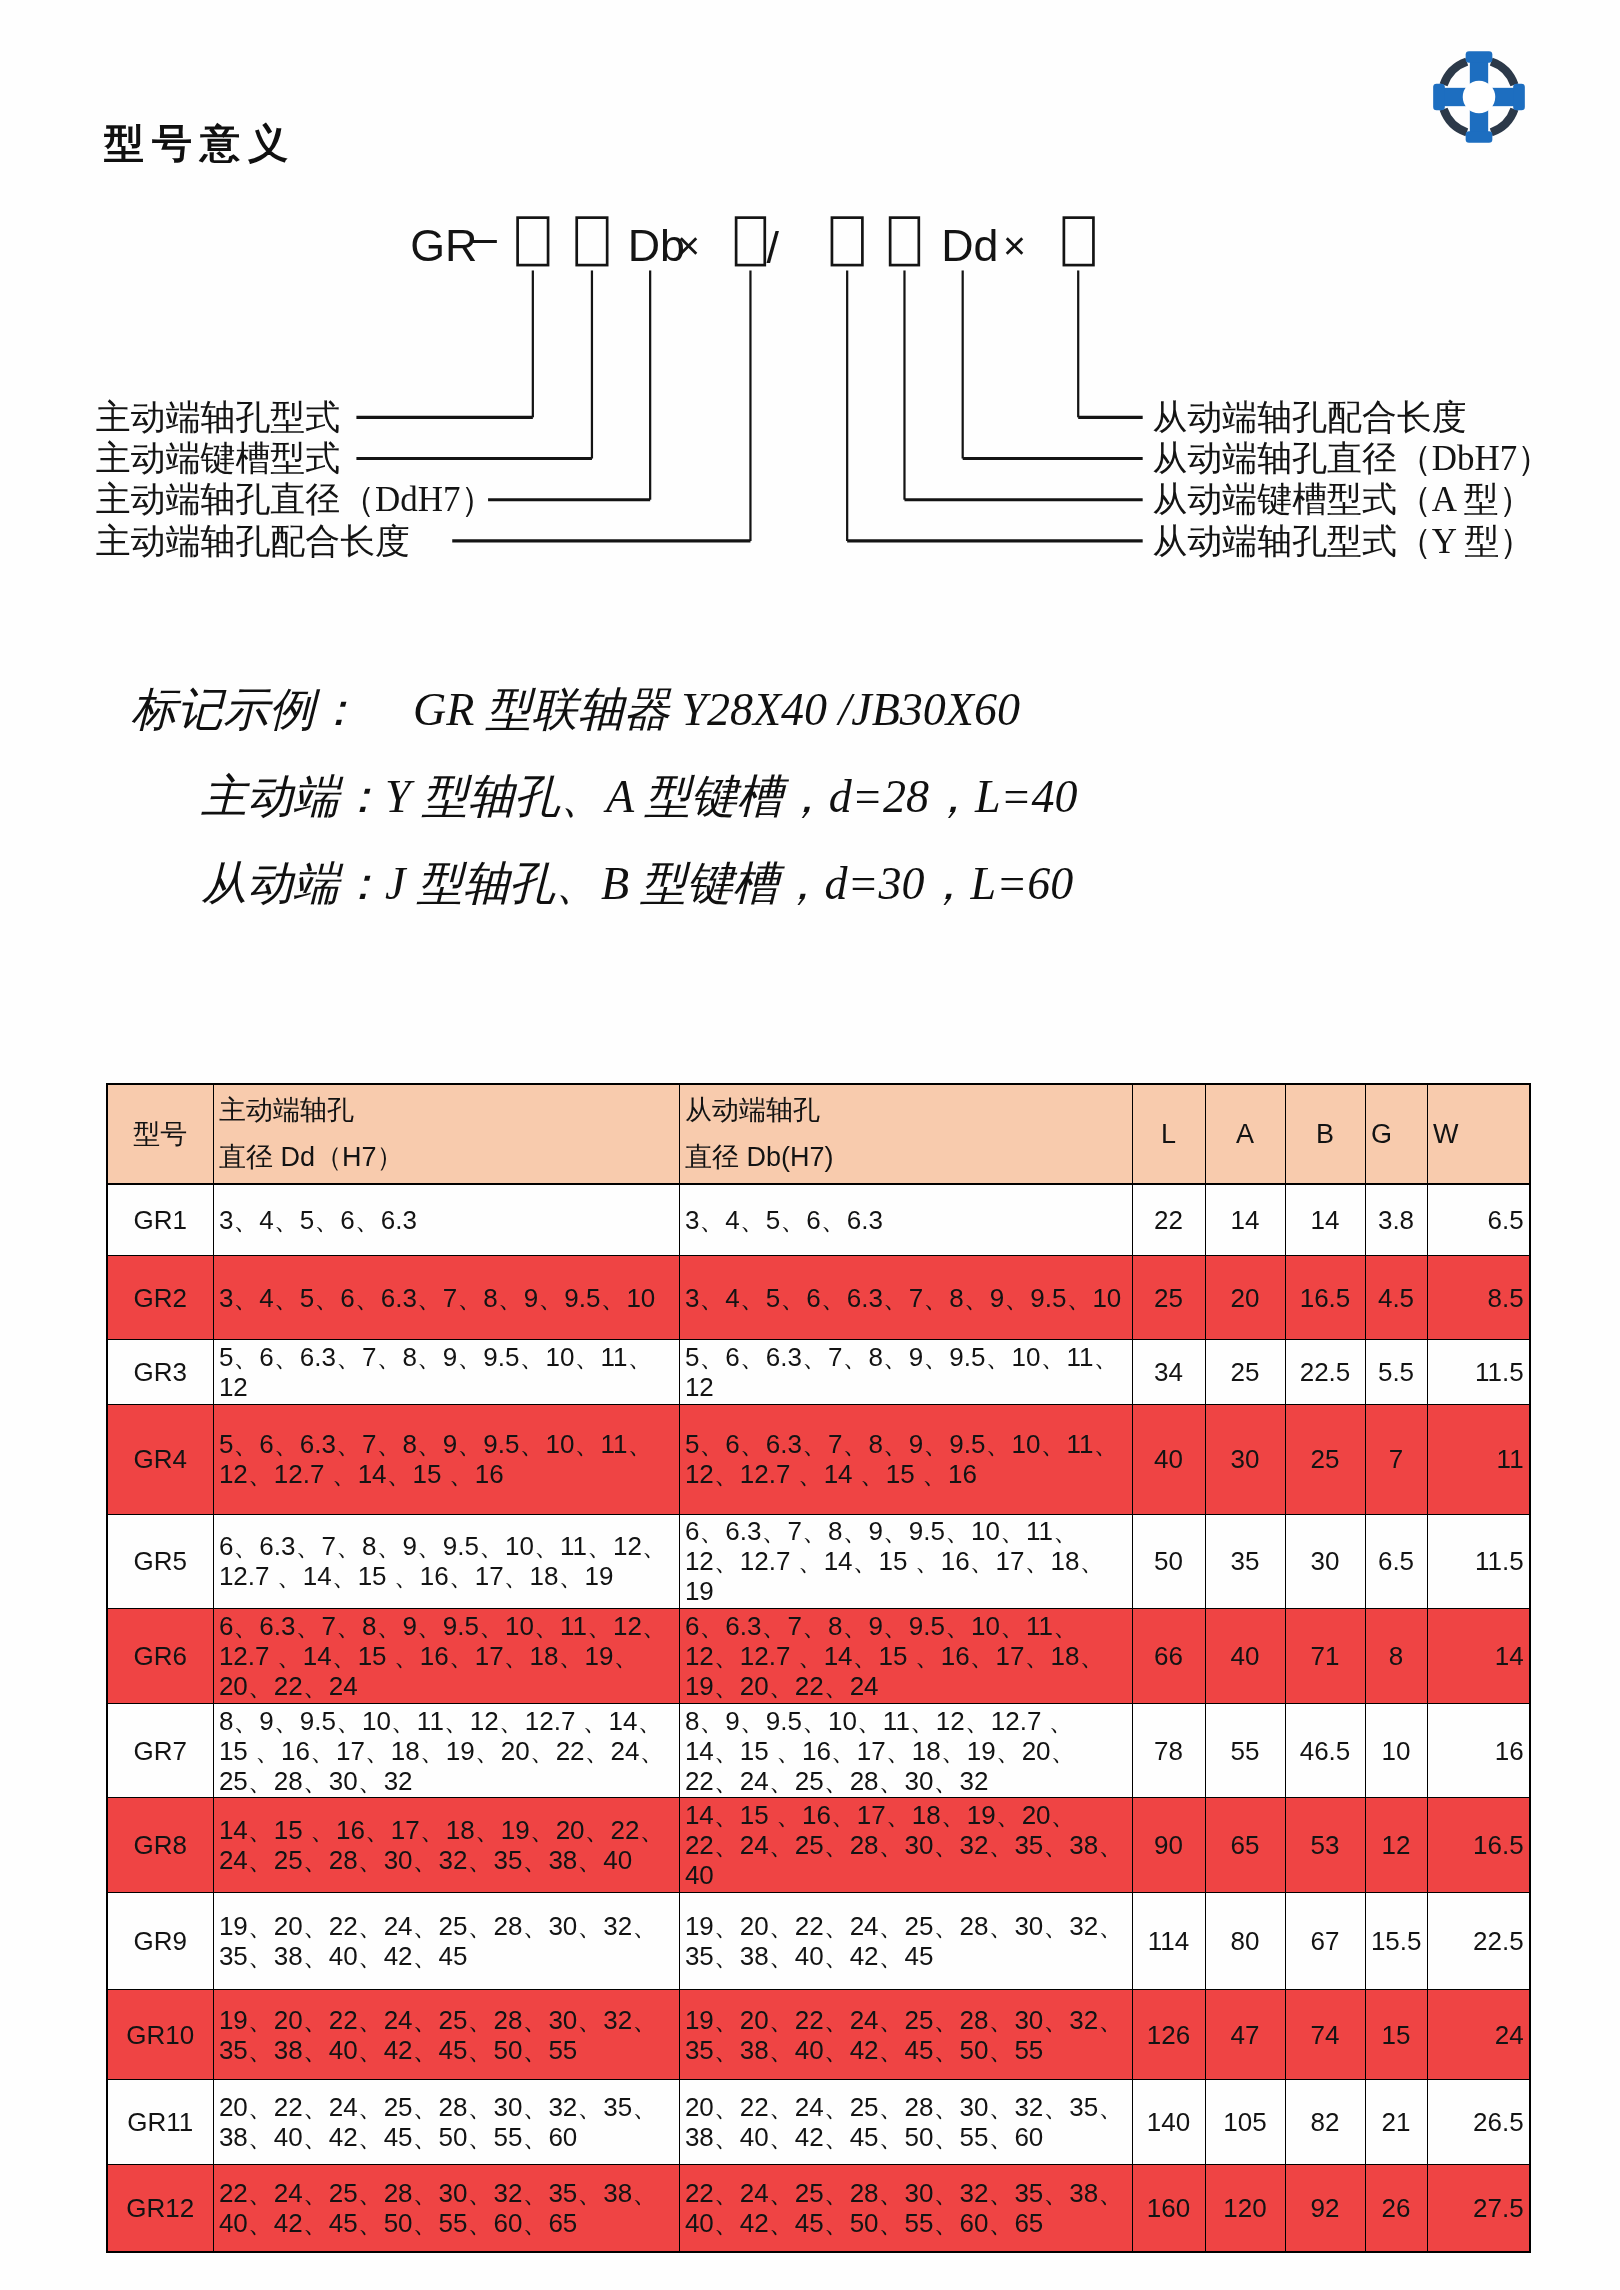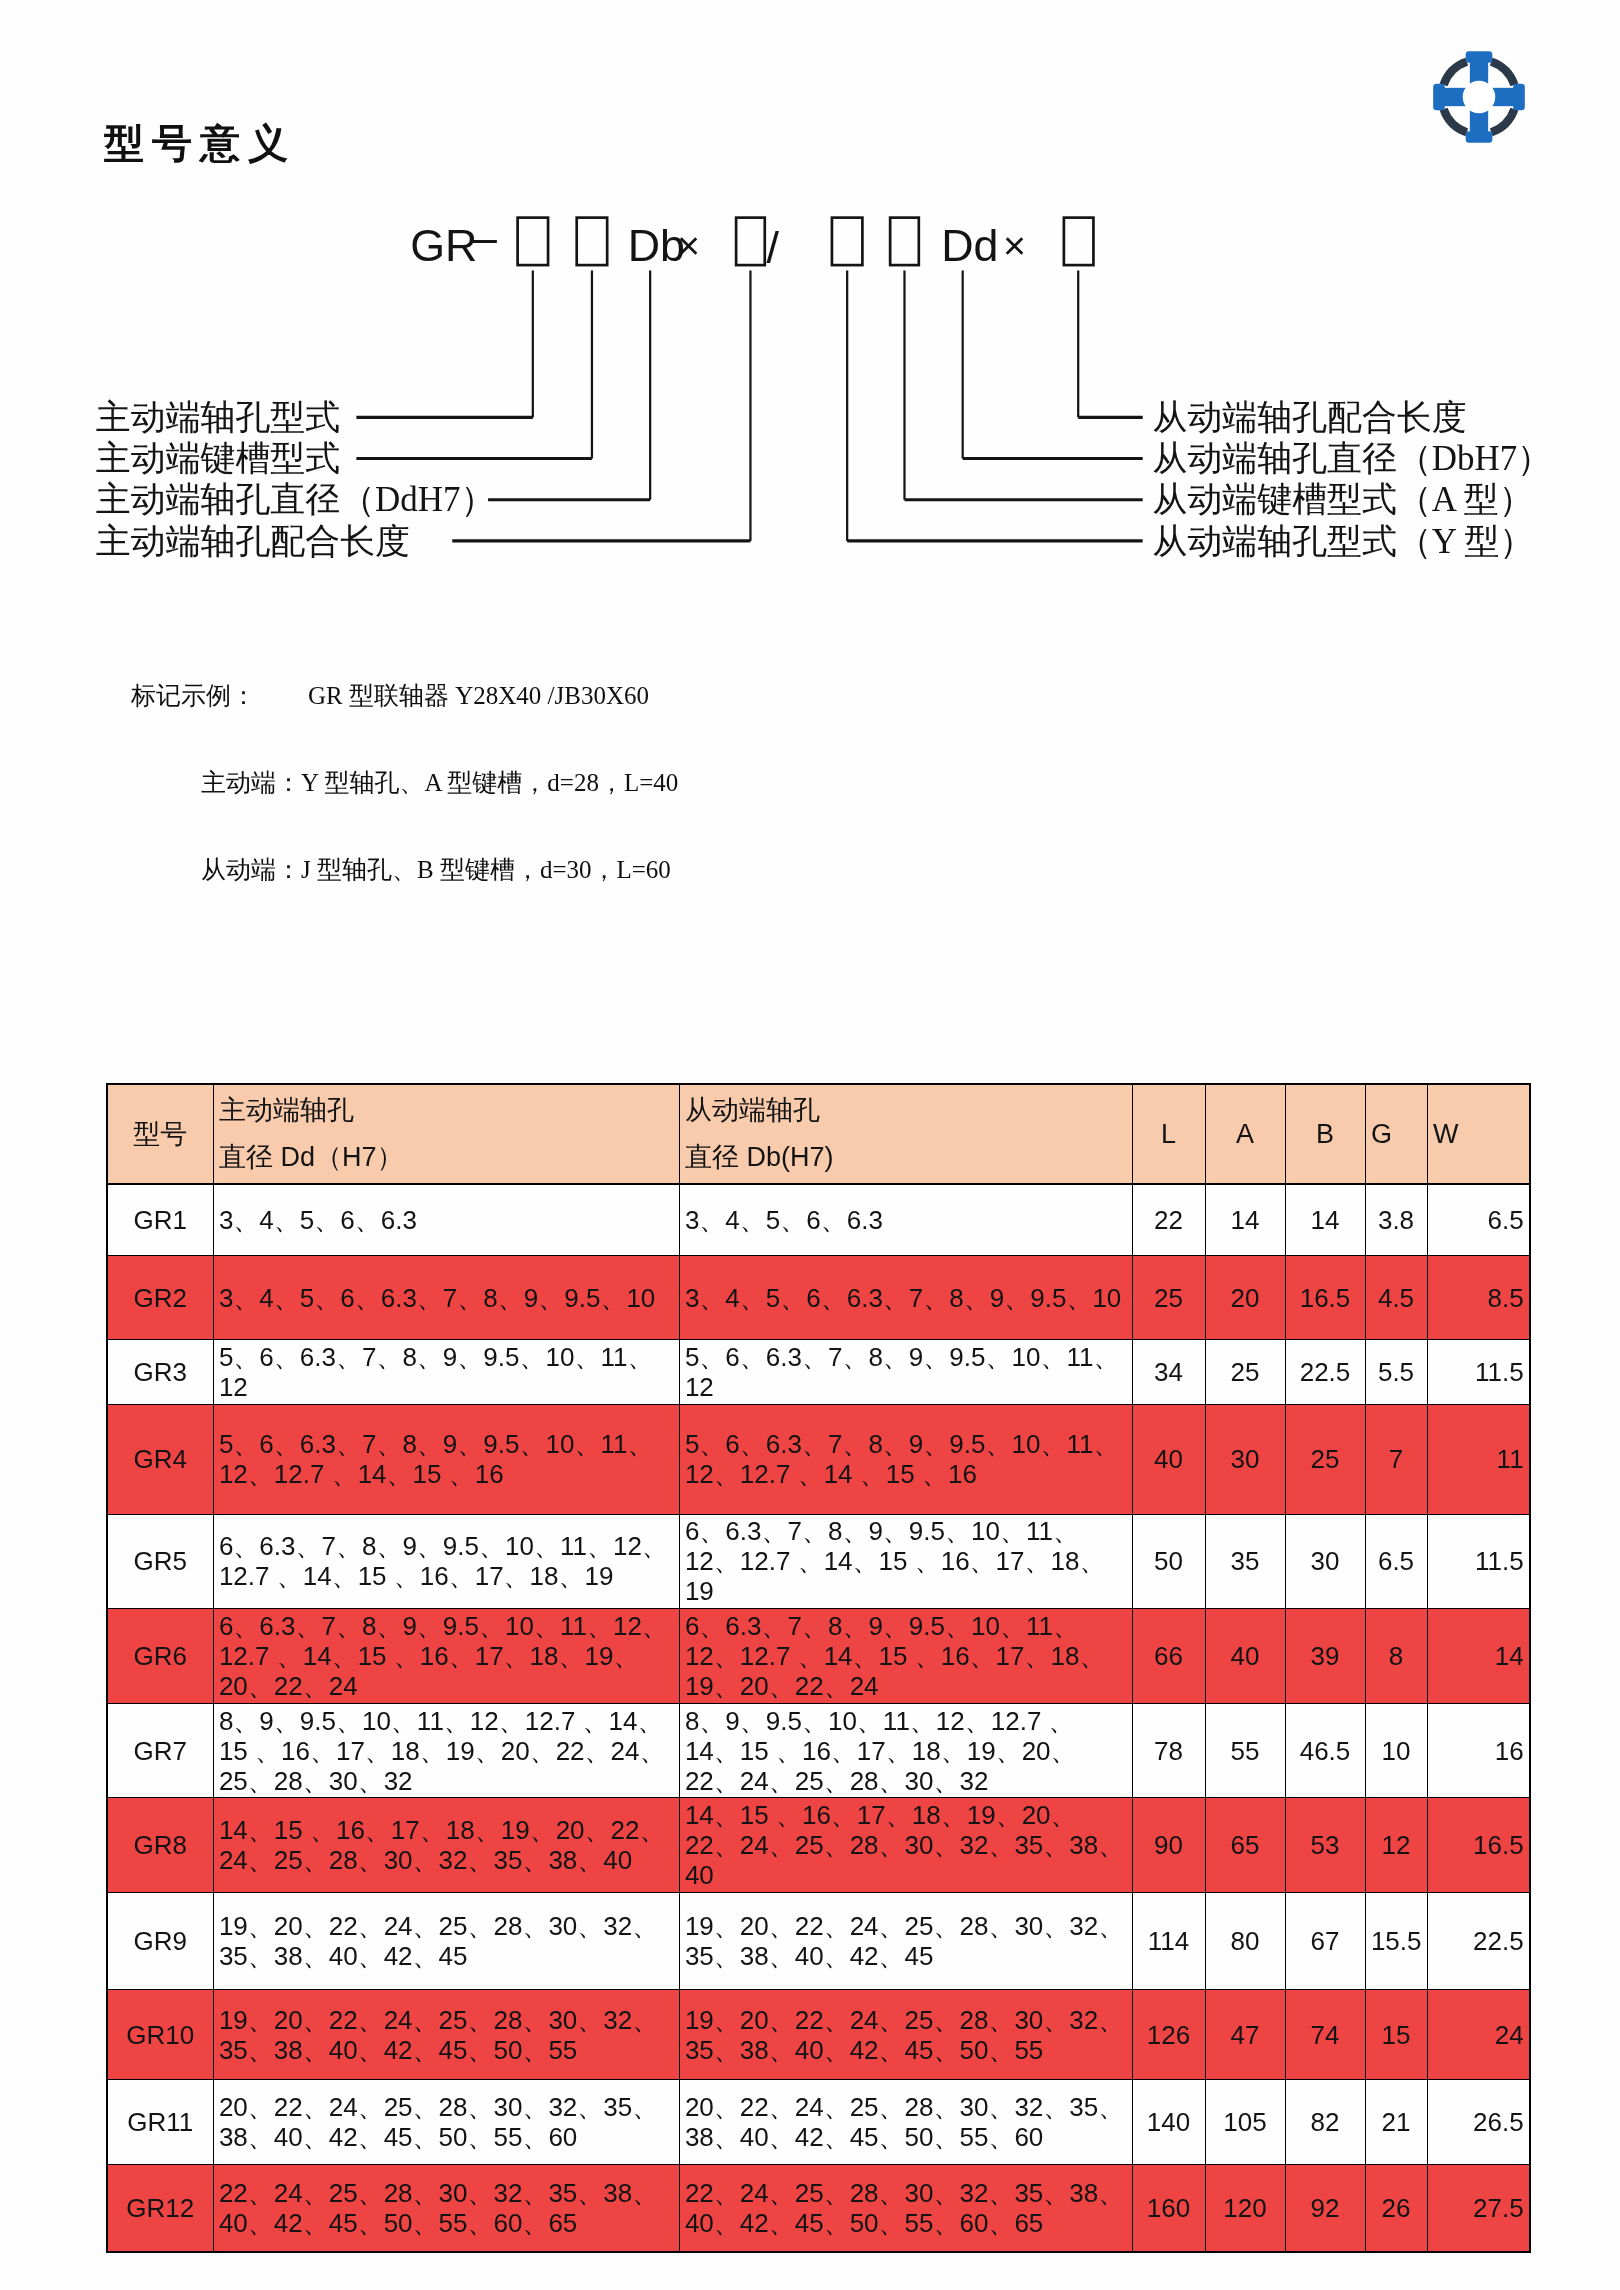--- a/index.html
+++ b/index.html
@@ -26,21 +26,21 @@
   .diagram text{fill:#141414;}
   .diagram .code{font-family:"Liberation Sans","DejaVu Sans",sans-serif;font-size:50px;}
   .diagram .codesm{font-family:"Liberation Sans","DejaVu Sans",sans-serif;font-size:44px;}
   .diagram .lbl{font-family:"Liberation Serif","DejaVu Serif",serif;font-size:39px;}
   .diagram line{stroke:#141414;}
   .diagram rect.box{fill:none;stroke:#141414;stroke-width:3;}
   
   .example-line{
     position:absolute;
     font-family:"Liberation Serif","DejaVu Serif",serif;
-    font-size:25px;color:#101010;white-space:nowrap;
+    font-size:46px;color:#101010;white-space:nowrap;font-style:italic;
   }
   .ex1{left:131px;top:679px;}
   .ex1 .ex-val{margin-left:52px;}
   .ex2{left:201px;top:766px;}
   .ex3{left:201px;top:853px;}
   
   .tbl{
     position:absolute;left:106px;top:1083px;
     width:1421px;
     border-collapse:collapse;table-layout:fixed;
@@ -225,21 +225,21 @@
         <td class="num">30</td>
         <td class="num">6.5</td>
         <td class="wv">11.5</td>
       </tr>
       <tr class="peach" style="height:79px">
         <td class="cell-model">GR6</td>
         <td class="cell-bores">6、6.3、7、8、9、9.5、10、11、12、12.7 、14、15 、16、17、18、19、20、22、24</td>
         <td class="cell-bores">6、6.3、7、8、9、9.5、10、11、12、12.7 、14、15 、16、17、18、19、20、22、24</td>
         <td class="num">66</td>
         <td class="num">40</td>
-        <td class="num">39</td>
+        <td class="num">71</td>
         <td class="num">8</td>
         <td class="wv">14</td>
       </tr>
       <tr style="height:91px">
         <td class="cell-model">GR7</td>
         <td class="cell-bores">8、9、9.5、10、11、12、12.7 、14、15 、16、17、18、19、20、22、24、25、28、30、32</td>
         <td class="cell-bores">8、9、9.5、10、11、12、12.7 、14、15 、16、17、18、19、20、22、24、25、28、30、32</td>
         <td class="num">78</td>
         <td class="num">55</td>
         <td class="num">46.5</td>

